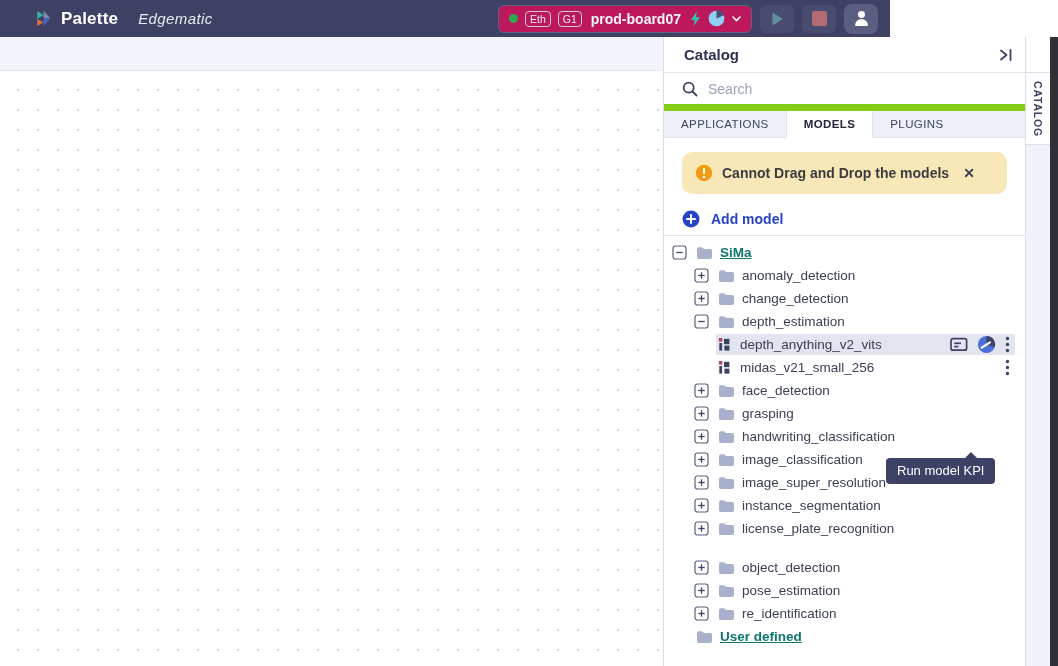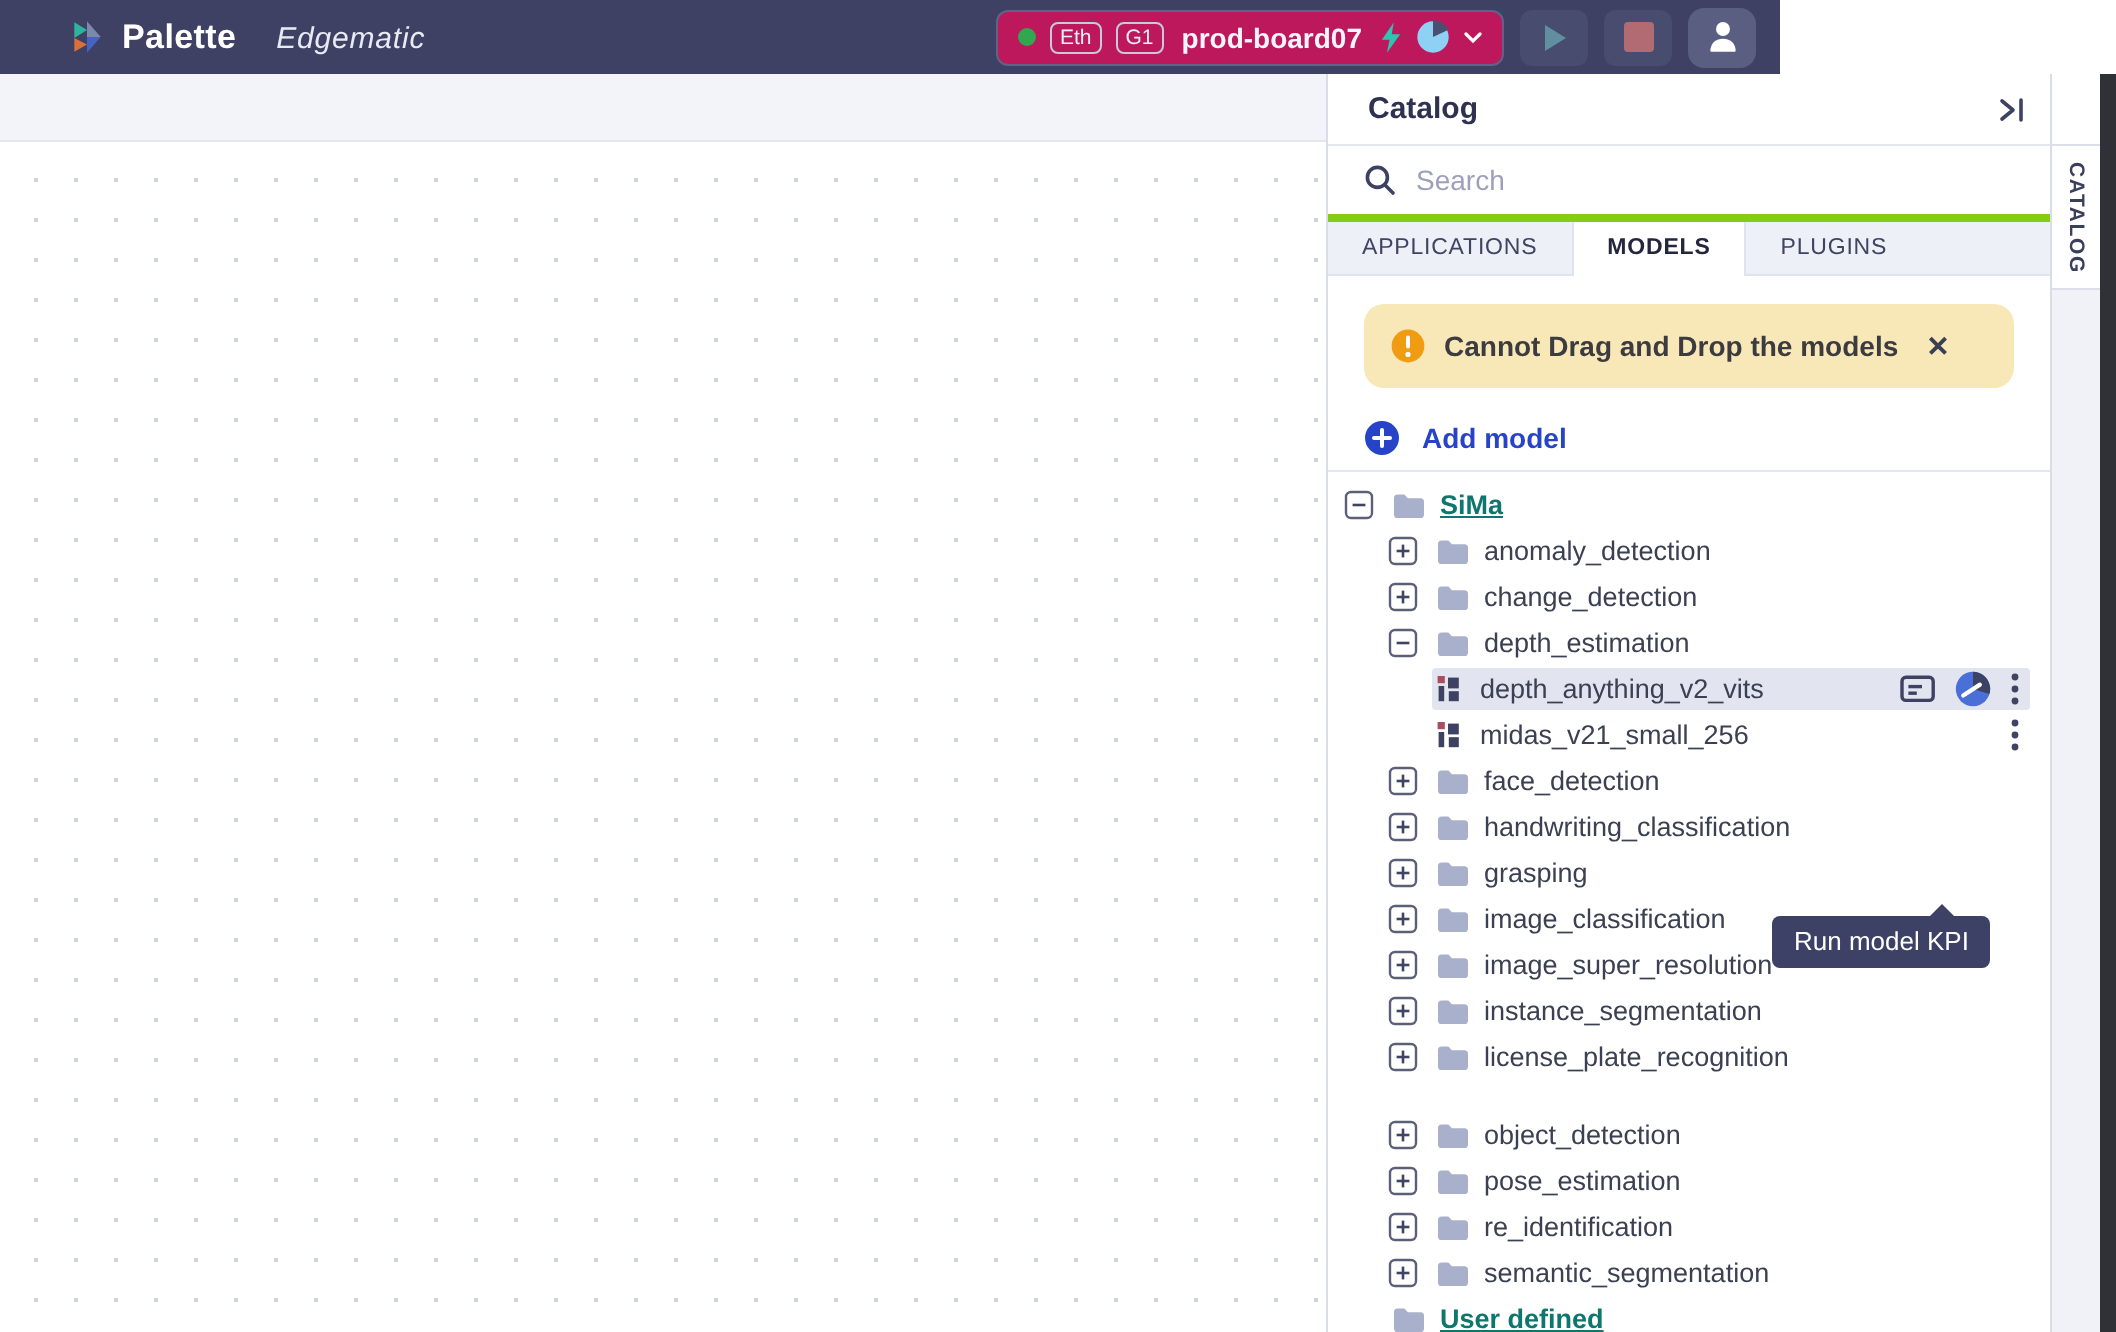--- a/index.html
+++ b/index.html
@@ -31,21 +31,21 @@
   .canvas-grid { flex:1; background:#ffffff;
     background-image:radial-gradient(circle, #cdd3e0 1.1px, transparent 1.2px);
     background-size:20px 20px; background-position:8px 9px; }
 
   
   .panel { width:362px; flex:0 0 362px; background:#fff; border-right:1px solid #d9dde8; display:flex; flex-direction:column; position:relative; }
   .panel-header { height:36px; flex:0 0 36px; border-bottom:1px solid #e4e7f0; display:flex; align-items:center; padding:0 12px 0 20px; }
   .panel-title { font-size:15px; font-weight:700; color:#2e3250; }
   .collapse-btn { margin-left:auto; display:flex; align-items:center; }
 
-  .search-row { height:38px; flex:0 0 38px; border-bottom:4px solid #84cc16; display:flex; align-items:center; padding:0 18px; gap:10px; }
+  .search-row { height:38px; flex:0 0 38px; border-bottom:7px solid #84cc16; display:flex; align-items:center; padding:0 18px; gap:10px; }
   .search-input { border:none; outline:none; flex:1; font-size:14px; color:#3b4053; font-family:"Liberation Sans",sans-serif; }
   .search-input::placeholder { color:#9ba1b8; }
 
   .tabs { height:27px; flex:0 0 27px; background:#edf0f6; border-bottom:1px solid #e0e4ee; display:flex; }
   .tab { padding:0 17px; display:flex; align-items:center; font-size:11.5px; letter-spacing:0.4px; color:#3e4462; }
   .tab.active { background:#fff; border-left:1px solid #e0e4ee; border-right:1px solid #e0e4ee; font-weight:700; color:#23263d; margin-bottom:-1px; padding-bottom:1px; }
 
   .panel-body { flex:1; position:relative; overflow:hidden; }
   .banner { margin:14px 18px 0 18px; background:#f8e8b8; border-radius:10px; height:42px; display:flex; align-items:center; padding:0 13px; gap:9px; }
   .banner-text { font-size:14px; font-weight:700; color:#3b3b40; }
@@ -311,50 +311,50 @@
                 <svg width="15" height="15" viewBox="0 0 15 15">
                   <rect x="1" y="1" width="13" height="13" rx="2.5" fill="#fff" stroke="#5b6078" stroke-width="1.2"></rect>
                   <line x1="4.3" y1="7.5" x2="10.7" y2="7.5" stroke="#3e4462" stroke-width="1.3"></line>
                   <line x1="7.5" y1="4.3" x2="7.5" y2="10.7" stroke="#3e4462" stroke-width="1.3"></line>
                 </svg>
               </span>
               <span class="row-inner">
                 <svg width="17" height="14" viewBox="0 0 17 14">
                   <path d="M1 3 a1.8 1.8 0 0 1 1.8 -1.8 h3.4 l1.7 1.9 h6.3 a1.8 1.8 0 0 1 1.8 1.8 v6.3 a1.8 1.8 0 0 1 -1.8 1.8 h-11.4 a1.8 1.8 0 0 1 -1.8 -1.8 z" fill="#a9b0cb"></path>
                 </svg>
+                <span class="row-label">grasping</span>
+              </span>
+            </div>
+            <div class="tree-row" style="padding-left: 30px;">
+              <span class="expander ">
+                <svg width="15" height="15" viewBox="0 0 15 15">
+                  <rect x="1" y="1" width="13" height="13" rx="2.5" fill="#fff" stroke="#5b6078" stroke-width="1.2"></rect>
+                  <line x1="4.3" y1="7.5" x2="10.7" y2="7.5" stroke="#3e4462" stroke-width="1.3"></line>
+                  <line x1="7.5" y1="4.3" x2="7.5" y2="10.7" stroke="#3e4462" stroke-width="1.3"></line>
+                </svg>
+              </span>
+              <span class="row-inner">
+                <svg width="17" height="14" viewBox="0 0 17 14">
+                  <path d="M1 3 a1.8 1.8 0 0 1 1.8 -1.8 h3.4 l1.7 1.9 h6.3 a1.8 1.8 0 0 1 1.8 1.8 v6.3 a1.8 1.8 0 0 1 -1.8 1.8 h-11.4 a1.8 1.8 0 0 1 -1.8 -1.8 z" fill="#a9b0cb"></path>
+                </svg>
                 <span class="row-label">handwriting_classification</span>
               </span>
             </div>
             <div class="tree-row" style="padding-left: 30px;">
               <span class="expander ">
                 <svg width="15" height="15" viewBox="0 0 15 15">
                   <rect x="1" y="1" width="13" height="13" rx="2.5" fill="#fff" stroke="#5b6078" stroke-width="1.2"></rect>
                   <line x1="4.3" y1="7.5" x2="10.7" y2="7.5" stroke="#3e4462" stroke-width="1.3"></line>
                   <line x1="7.5" y1="4.3" x2="7.5" y2="10.7" stroke="#3e4462" stroke-width="1.3"></line>
                 </svg>
               </span>
               <span class="row-inner">
                 <svg width="17" height="14" viewBox="0 0 17 14">
                   <path d="M1 3 a1.8 1.8 0 0 1 1.8 -1.8 h3.4 l1.7 1.9 h6.3 a1.8 1.8 0 0 1 1.8 1.8 v6.3 a1.8 1.8 0 0 1 -1.8 1.8 h-11.4 a1.8 1.8 0 0 1 -1.8 -1.8 z" fill="#a9b0cb"></path>
                 </svg>
-                <span class="row-label">grasping</span>
-              </span>
-            </div>
-            <div class="tree-row" style="padding-left: 30px;">
-              <span class="expander ">
-                <svg width="15" height="15" viewBox="0 0 15 15">
-                  <rect x="1" y="1" width="13" height="13" rx="2.5" fill="#fff" stroke="#5b6078" stroke-width="1.2"></rect>
-                  <line x1="4.3" y1="7.5" x2="10.7" y2="7.5" stroke="#3e4462" stroke-width="1.3"></line>
-                  <line x1="7.5" y1="4.3" x2="7.5" y2="10.7" stroke="#3e4462" stroke-width="1.3"></line>
-                </svg>
-              </span>
-              <span class="row-inner">
-                <svg width="17" height="14" viewBox="0 0 17 14">
-                  <path d="M1 3 a1.8 1.8 0 0 1 1.8 -1.8 h3.4 l1.7 1.9 h6.3 a1.8 1.8 0 0 1 1.8 1.8 v6.3 a1.8 1.8 0 0 1 -1.8 1.8 h-11.4 a1.8 1.8 0 0 1 -1.8 -1.8 z" fill="#a9b0cb"></path>
-                </svg>
                 <span class="row-label">image_classification</span>
               </span>
             </div>
             <div class="tree-row" style="padding-left: 30px;">
               <span class="expander ">
                 <svg width="15" height="15" viewBox="0 0 15 15">
                   <rect x="1" y="1" width="13" height="13" rx="2.5" fill="#fff" stroke="#5b6078" stroke-width="1.2"></rect>
                   <line x1="4.3" y1="7.5" x2="10.7" y2="7.5" stroke="#3e4462" stroke-width="1.3"></line>
                   <line x1="7.5" y1="4.3" x2="7.5" y2="10.7" stroke="#3e4462" stroke-width="1.3"></line>
                 </svg>
@@ -432,35 +432,20 @@
                   <rect x="1" y="1" width="13" height="13" rx="2.5" fill="#fff" stroke="#5b6078" stroke-width="1.2"></rect>
                   <line x1="4.3" y1="7.5" x2="10.7" y2="7.5" stroke="#3e4462" stroke-width="1.3"></line>
                   <line x1="7.5" y1="4.3" x2="7.5" y2="10.7" stroke="#3e4462" stroke-width="1.3"></line>
                 </svg>
               </span>
               <span class="row-inner">
                 <svg width="17" height="14" viewBox="0 0 17 14">
                   <path d="M1 3 a1.8 1.8 0 0 1 1.8 -1.8 h3.4 l1.7 1.9 h6.3 a1.8 1.8 0 0 1 1.8 1.8 v6.3 a1.8 1.8 0 0 1 -1.8 1.8 h-11.4 a1.8 1.8 0 0 1 -1.8 -1.8 z" fill="#a9b0cb"></path>
                 </svg>
                 <span class="row-label">re_identification</span>
-              </span>
-            </div>
-            <div class="tree-row" style="padding-left: 30px;">
-              <span class="expander ">
-                <svg width="15" height="15" viewBox="0 0 15 15">
-                  <rect x="1" y="1" width="13" height="13" rx="2.5" fill="#fff" stroke="#5b6078" stroke-width="1.2"></rect>
-                  <line x1="4.3" y1="7.5" x2="10.7" y2="7.5" stroke="#3e4462" stroke-width="1.3"></line>
-                  <line x1="7.5" y1="4.3" x2="7.5" y2="10.7" stroke="#3e4462" stroke-width="1.3"></line>
-                </svg>
-              </span>
-              <span class="row-inner">
-                <svg width="17" height="14" viewBox="0 0 17 14">
-                  <path d="M1 3 a1.8 1.8 0 0 1 1.8 -1.8 h3.4 l1.7 1.9 h6.3 a1.8 1.8 0 0 1 1.8 1.8 v6.3 a1.8 1.8 0 0 1 -1.8 1.8 h-11.4 a1.8 1.8 0 0 1 -1.8 -1.8 z" fill="#a9b0cb"></path>
-                </svg>
-                <span class="row-label">semantic_segmentation</span>
               </span>
             </div>
             <div class="tree-row" style="padding-left: 8px;">
               <span class="expander none"></span>
               <span class="row-inner">
                 <svg width="17" height="14" viewBox="0 0 17 14">
                   <path d="M1 3 a1.8 1.8 0 0 1 1.8 -1.8 h3.4 l1.7 1.9 h6.3 a1.8 1.8 0 0 1 1.8 1.8 v6.3 a1.8 1.8 0 0 1 -1.8 1.8 h-11.4 a1.8 1.8 0 0 1 -1.8 -1.8 z" fill="#a9b0cb"></path>
                 </svg>
                 <span class="row-label bold">User defined</span>
               </span>

